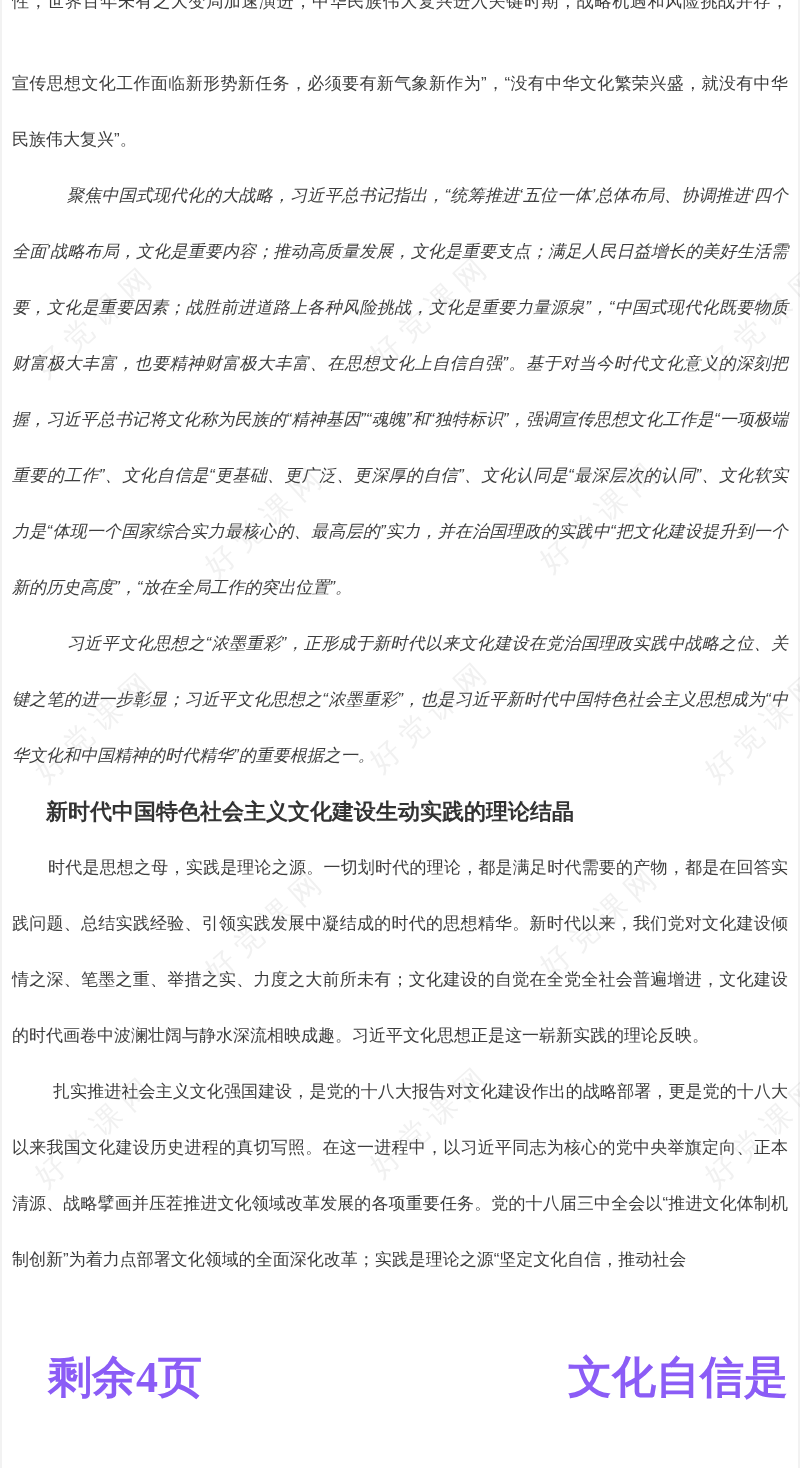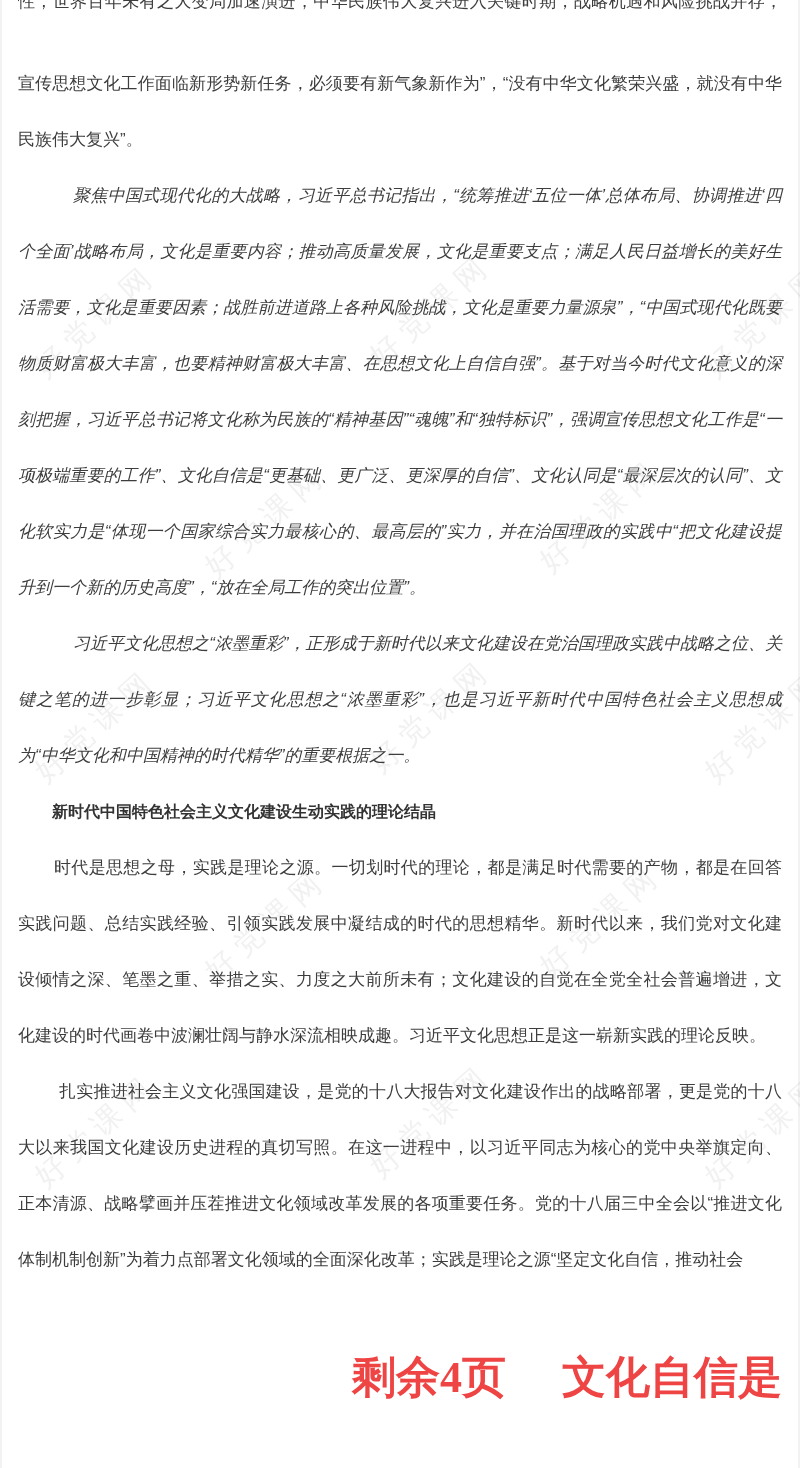--- a/index.html
+++ b/index.html
@@ -14,44 +14,44 @@
     box-shadow: inset 2px 0 0 #f2f2f2, inset -2px 0 0 #f2f2f2;
   }
   .watermarks { position: absolute; left: 0; top: 0; right: 0; bottom: 0; z-index: 1; pointer-events: none; }
   .wm {
     position: absolute; transform: rotate(-42deg); transform-origin: center;
     font-size: 30px; letter-spacing: 8px; white-space: nowrap;
     color: rgba(80, 80, 80, 0.08); font-family: "Liberation Sans", sans-serif;
   }
   .content {
     position: relative; z-index: 2;
-    padding: 0 18px; color: #3d3d3d;
+    padding: 0 12px; color: #3d3d3d;
     font-size: 17px; line-height: 56px;
     text-align: justify;
   }
   .clip { height: 12px; overflow: hidden; }
   .clip .inner {
     display: block; margin-top: -26px;
     text-align: justify; text-align-last: justify;
   }
   p { margin: 0; word-break: break-all; }
   .cont { margin-top: 44px; text-indent: 0; }
   .i55 { text-indent: 55px; font-style: italic; }
   .i41 { text-indent: 41px; }
   .i36 { text-indent: 36px; }
   h2.headline {
-    margin: 0; font-size: 16px; line-height: 56px; font-weight: bold;
+    margin: 0; font-size: 22px; line-height: 56px; font-weight: bold;
     text-indent: 34px; color: #333333; text-align: left;
   }
   .banner {
     margin-top: 64px; padding-left: 36px;
-    display: flex; justify-content: flex-end; gap: 56px;
+    display: flex; justify-content: space-between; gap: 56px;
     font-family: "Liberation Serif", "DejaVu Serif", serif;
     font-weight: bold; font-size: 44px; line-height: 1.2;
-    color: #ef4444; text-align: center;
+    color: #8b5cf6; text-align: center;
   }
 </style>
 </head>
 <body>
 
 <div class="page">
 
   <div class="watermarks">
     <span class="wm" style="left:20px;top:300px">好党课网</span>
     <span class="wm" style="left:355px;top:290px">好党课网</span>

